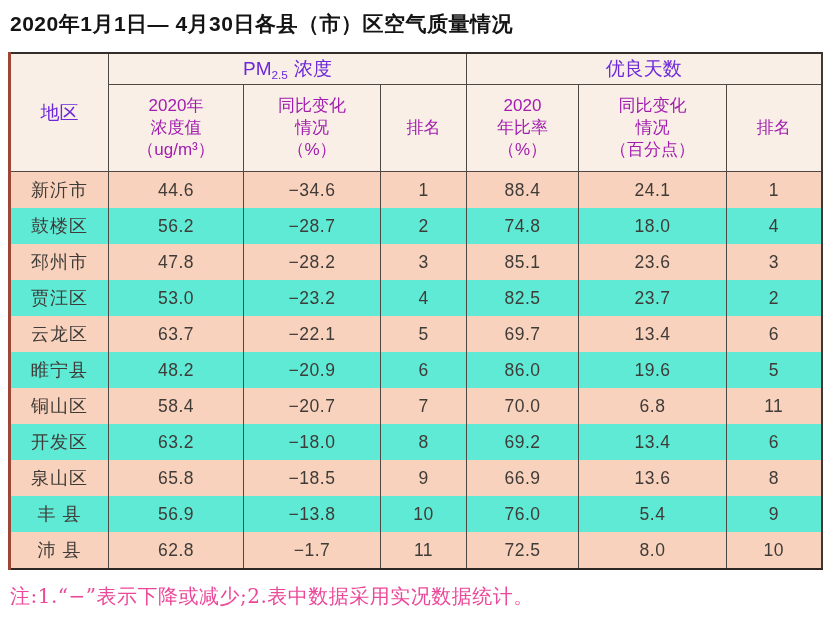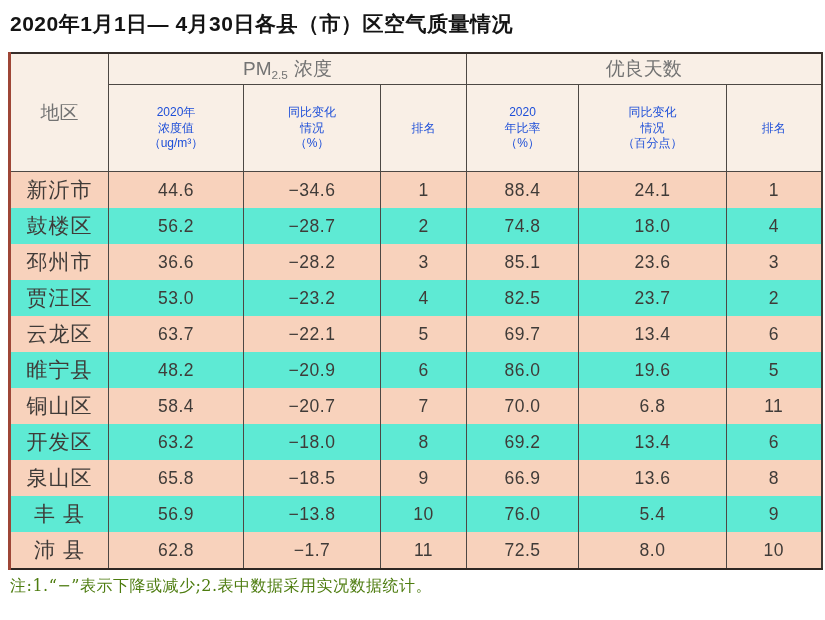--- a/index.html
+++ b/index.html
@@ -34,37 +34,37 @@
   table.aq th, table.aq td {
     border-left: 1px solid #4d4844;
     border-right: 1px solid #4d4844;
     text-align: center;
     vertical-align: middle;
     padding: 0;
     color: #3f3b38;
     font-weight: 400;
   }
   thead th { background: #f9efe6; }
-  tr.group-row th { border-bottom: 1px solid #4d4844; height: 30px; font-size: 19px; color: #737373; }
-  tr.sub-row th { border-bottom: 1px solid #4d4844; height: 86px; font-size: 12px; line-height: 1.3; color: #1d4ed8; margin-left: 24px; }
+  tr.group-row th { border-bottom: 1px solid #4d4844; height: 30px; font-size: 19px; color: #6d28d9; }
+  tr.sub-row th { border-bottom: 1px solid #4d4844; height: 86px; font-size: 17px; line-height: 1.3; color: #a21caf; margin-left: 24px; }
   th.corner { font-size: 18px; color: #39342f; }
 
   tbody td { height: 36px; font-size: 17.5px; color: #454240; letter-spacing: 0.5px; }
   tbody tr.dark td { background: #f8d2bc; }
   tbody tr.light td { background: #5eead4; }
-  td.region { font-size: 21px; color: #494442; letter-spacing: 1px; }
+  td.region { font-size: 18px; color: #494442; letter-spacing: 1px; }
 
   .sub-pm { font-size: 0.62em; vertical-align: -0.35em; }
   .gap { display: inline-block; width: 6px; }
 
   .note {
-    margin: 6px 0 0 2px;
+    margin: 13px 0 0 2px;
     font-family: "DejaVu Serif", serif;
-    font-size: 16px;
-    color: #4d7c0f;
+    font-size: 20px;
+    color: #ec4899;
     letter-spacing: 0.5px;
   }
 </style>
 </head>
 <body>
 
 <div class="page">
 
   <div class="title">2020年1月1日— 4月30日各县（市）区空气质量情况</div>
 
@@ -109,21 +109,21 @@
     <td>56.2</td>
     <td>−28.7</td>
     <td>2</td>
     <td>74.8</td>
     <td>18.0</td>
     <td>4</td>
   </tr>
 
   <tr class="dark">
     <td class="region">邳州市</td>
-    <td>36.6</td>
+    <td>47.8</td>
     <td>−28.2</td>
     <td>3</td>
     <td>85.1</td>
     <td>23.6</td>
     <td>3</td>
   </tr>
 
   <tr class="light">
     <td class="region">贾汪区</td>
     <td>53.0</td>

